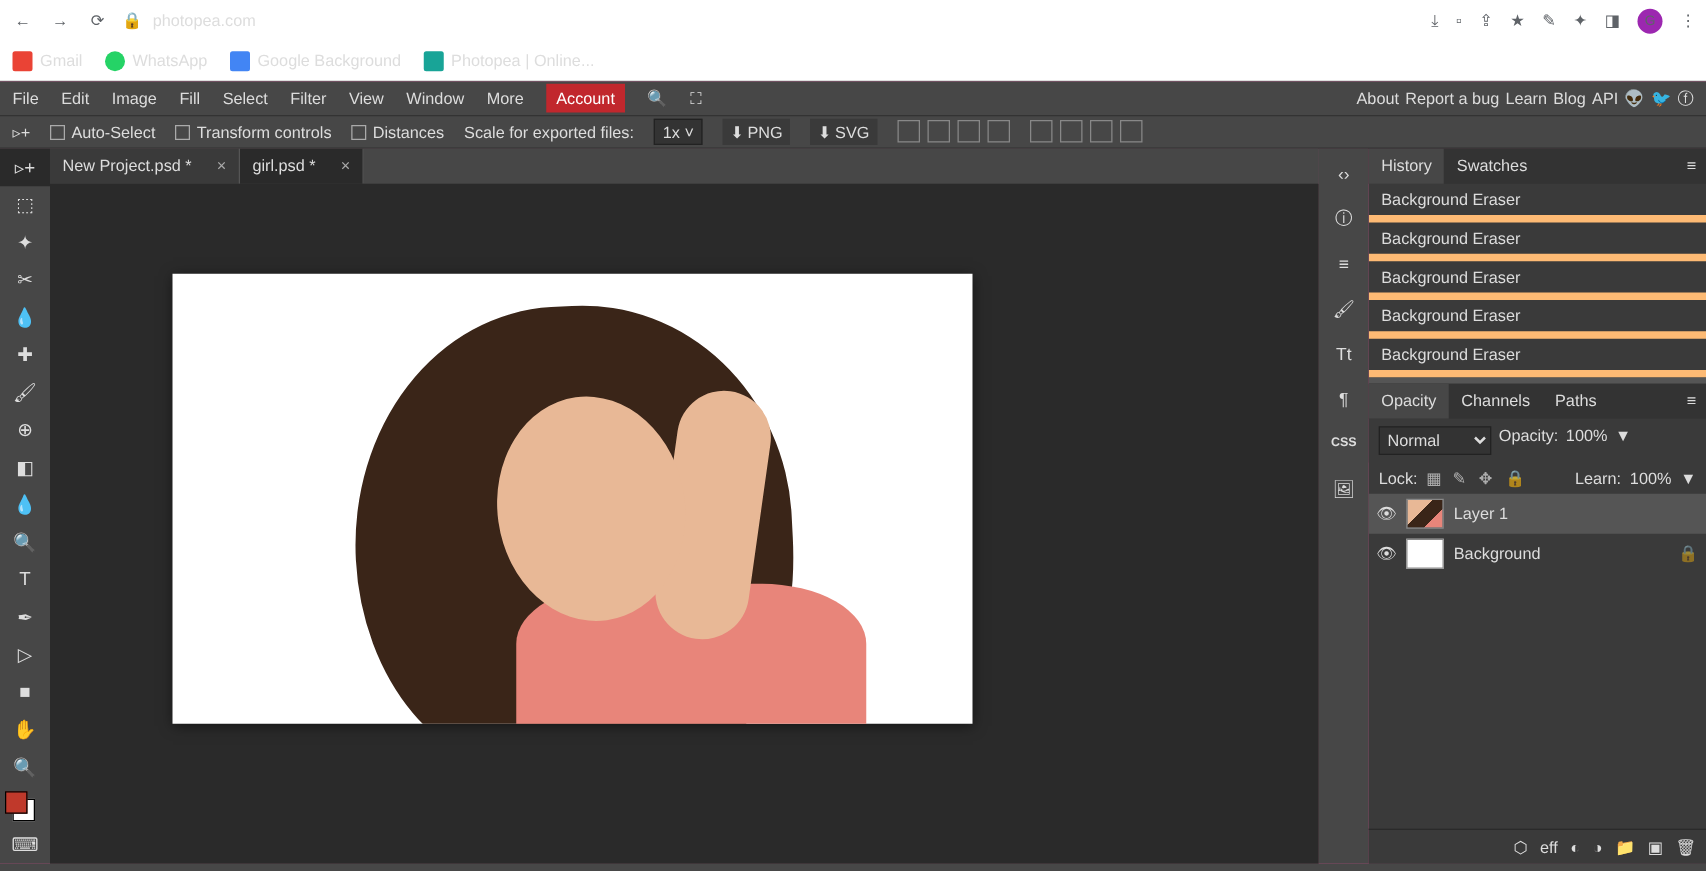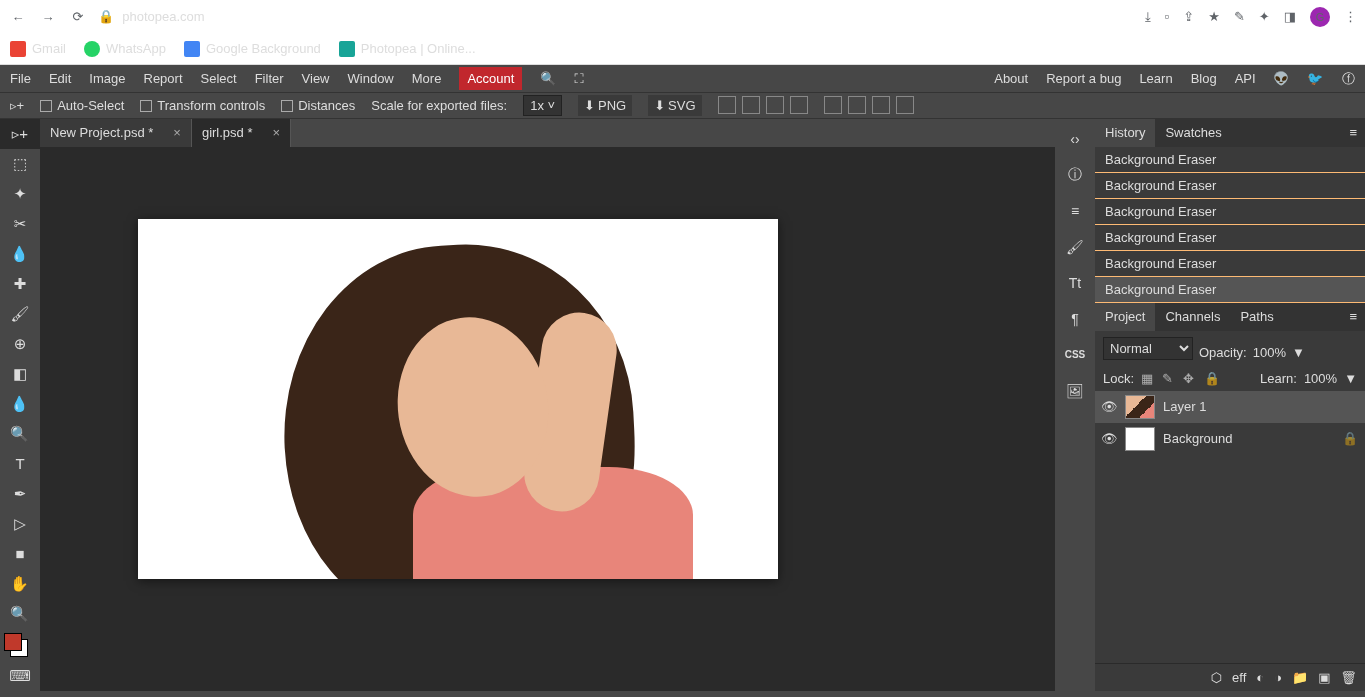--- a/index.html
+++ b/index.html
@@ -12,21 +12,21 @@
 .br-icons span{color:#5f6368;cursor:pointer}
 .star{color:#1a73e8}
 .avatar{width:20px;height:20px;border-radius:50%;background:#9c27b0;color:#fff;display:flex;align-items:center;justify-content:center;font-size:11px}
 .bookmarks{height:32px;display:flex;align-items:center;padding:0 10px;gap:18px;background:#fff;border-bottom:1px solid #ddd}
 .bm{display:flex;gap:6px;color:#3c4043;font-size:12px;cursor:pointer}
 .bm-ico{width:16px;height:16px;border-radius:2px}
 .app{background:#ec4899;height:632px;display:flex;flex-direction:column}
 .menubar{height:34px;display:flex;align-items:center;padding:0 10px;gap:18px;background:#474747}
 .menubar span{cursor:pointer}
 .account{background:#c1272d;padding:4px 8px;color:#fff}
-.menubar .right{margin-left:auto;display:flex;gap:18px;align-items:center}
+.menubar .right{margin-left:auto;display:flex;gap:5px;align-items:center}
 .options{height:33px;display:flex;align-items:center;padding:0 10px;gap:16px;background:#474747;border-top:1px solid #333;border-bottom:1px solid #333}
 .chk{width:12px;height:12px;border:1px solid #aaa;display:inline-block;margin-right:5px;vertical-align:middle}
 .sel{background:#333;padding:2px 6px;border:1px solid #222}
 .dl-btn{display:flex;align-items:center;gap:3px;background:#3a3a3a;padding:3px 6px;cursor:pointer}
 .aligns{display:flex;gap:6px}
 .align-ico{width:18px;height:18px;border:1px solid #888;cursor:pointer}
 .main{flex:1;display:flex}
 .toolbar{width:40px;background:#474747;display:flex;flex-direction:column}
 .tool{height:30px;display:flex;align-items:center;justify-content:center;cursor:pointer;font-size:15px}
 .tool.active{background:#2a2a2a}
@@ -46,23 +46,23 @@
 .shirt{position:absolute;left:175px;top:230px;width:280px;height:160px;background:#e8857a;border-radius:30% 30% 0 0}
 .arm{position:absolute;left:295px;top:75px;width:75px;height:200px;background:#e8b896;border-radius:40px;transform:rotate(8deg)}
 .pstrip{width:40px;background:#474747;display:flex;flex-direction:column;align-items:center;padding-top:6px;gap:8px}
 .pstrip div{width:28px;height:28px;display:flex;align-items:center;justify-content:center;cursor:pointer;font-size:14px}
 .panels{width:270px;background:#3a3a3a;display:flex;flex-direction:column}
 .ptabs{height:28px;display:flex;background:#333;align-items:center}
 .ptab{padding:0 10px;height:100%;display:flex;align-items:center;cursor:pointer}
 .ptab.active{background:#474747}
 .pmenu{margin-left:auto;padding:0 8px;cursor:pointer}
 .hist{max-height:160px;overflow:hidden}
-.hitem{padding:5px 10px;border-bottom:1px solid #fdba74;cursor:pointer}
+.hitem{padding:5px 10px;border-bottom:6px solid #fdba74;cursor:pointer}
 .hitem.active{background:#555}
-.lopts{padding:6px 8px;display:flex;align-items:flex-end;gap:6px;background:#3a3a3a;font-size:12px}
+.lopts{padding:6px 8px;display:flex;align-items:flex-start;gap:6px;background:#3a3a3a;font-size:12px}
 .lopts select{background:#333;color:#ddd;border:1px solid #222;padding:2px;width:90px}
 .lock-row{padding:5px 8px;display:flex;align-items:center;gap:7px;font-size:12px}
 .lock-ico{width:14px;height:14px;display:inline-block;opacity:.7}
 .layers{flex:1}
 .layer{display:flex;align-items:center;padding:4px 6px;gap:8px;cursor:pointer}
 .layer.active{background:#555}
 .eye{width:16px;text-align:center}
 .thumb{width:30px;height:24px;background:#fff;border:1px solid #888}
 .thumb.img{background:linear-gradient(135deg,#e8b896 40%,#3a2518 40%,#3a2518 70%,#e8857a 70%)}
 .lfoot{height:28px;display:flex;align-items:center;justify-content:flex-end;gap:10px;padding:0 8px;background:#3a3a3a;border-top:1px solid #2a2a2a;font-size:12px;color:#aaa}
@@ -110,21 +110,21 @@
       <span class="bm-ico" style="background:#18a497"></span>
       <span>Photopea | Online...</span>
     </div>
 </div>
 
 <div class="app">
   <div class="menubar">
     <span>File</span>
     <span>Edit</span>
     <span>Image</span>
-    <span>Report</span>
+    <span>Fill</span>
     <span>Select</span>
     <span>Filter</span>
     <span>View</span>
     <span>Window</span>
     <span>More</span>
     <span class="account">Account</span>
     <span>🔍</span>
     <span>⛶</span>
     <div class="right">
       <span>About</span>
@@ -230,21 +230,21 @@
       <div class="hist">
         <div class="hitem">Background Eraser</div>
         <div class="hitem">Background Eraser</div>
         <div class="hitem">Background Eraser</div>
         <div class="hitem">Background Eraser</div>
         <div class="hitem">Background Eraser</div>
         <div class="hitem active">Background Eraser</div>
       </div>
 
       <div class="ptabs">
-        <div class="ptab active">Project</div>
+        <div class="ptab active">Opacity</div>
         <div class="ptab">Channels</div>
         <div class="ptab">Paths</div>
         <div class="pmenu">≡</div>
       </div>
       <div class="lopts">
         <select><option>Normal</option></select>
         <span>Opacity:</span>
         <span>100%</span>
         <span>▼</span>
       </div>

